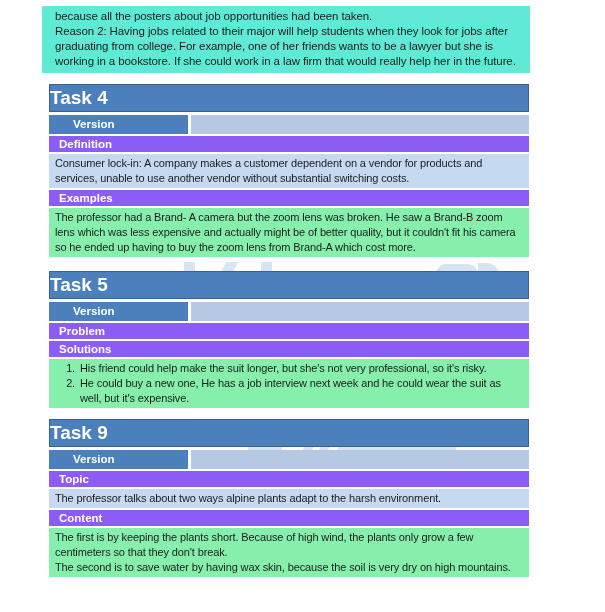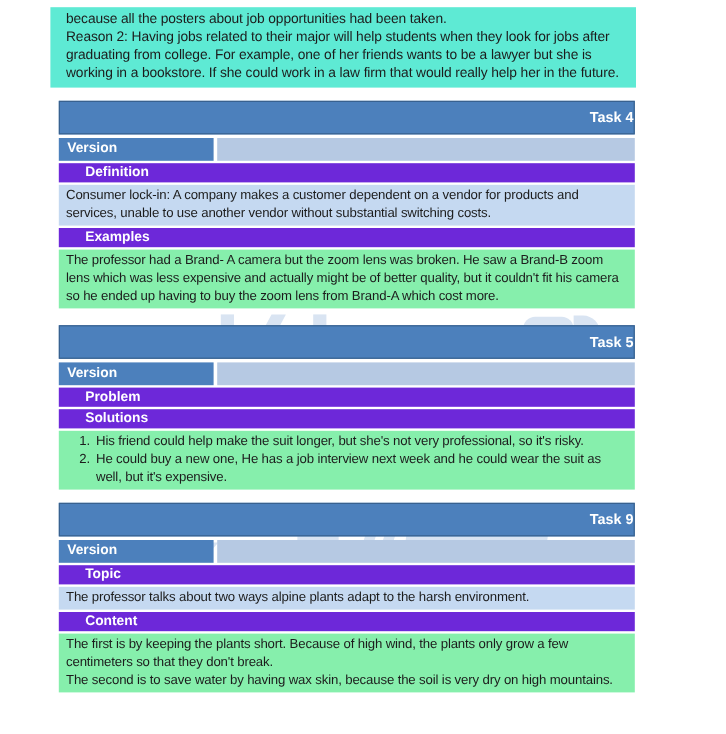--- a/index.html
+++ b/index.html
@@ -34,32 +34,32 @@
   }
   .intro p{margin:0;}
 
   .task{width:480px;margin-left:49px;position:relative;z-index:1;}
   .task.t4{margin-top:11px;}
   .task.t5{margin-top:14px;}
   .task.t6{margin-top:11px;}
 
   .t-header{
     background:#4c80bc;border:1px solid #38618f;
-    height:26px;line-height:26px;text-align:right;
-    color:#ffffff;font-weight:bold;font-size:12px;
+    height:26px;line-height:26px;text-align:left;
+    color:#ffffff;font-weight:bold;font-size:19px;
   }
   .version-row{display:flex;gap:3px;margin-top:3px;height:19px;}
   .v-label{
-    width:129px;box-sizing:border-box;background:#4c80bc;color:#ffffff;
-    font-weight:bold;font-size:11.5px;line-height:19px;padding-left:7px;
+    width:139px;box-sizing:border-box;background:#4c80bc;color:#ffffff;
+    font-weight:bold;font-size:11.5px;line-height:19px;padding-left:24px;
   }
   .v-value{flex:1;background:#b6c9e3;font-size:11.5px;line-height:19px;padding-left:7px;}
   .s-label{
-    margin-top:2px;background:#6d28d9;color:#ffffff;
-    font-weight:bold;font-size:11.5px;height:16px;line-height:16px;padding-left:22px;
+    margin-top:2px;background:#8b5cf6;color:#ffffff;
+    font-weight:bold;font-size:11.5px;height:16px;line-height:16px;padding-left:10px;
   }
   .t-body{
     margin-top:2px;padding:2px 7px 2px 6px;
     font-size:11px;line-height:15px;letter-spacing:-0.12px;
   }
   .t-body p{margin:0;}
   .t-body.light{background:#c5d9f1;}
   .t-body.medium{background:#86efac;}
   ol.num{margin:0;padding:0 0 0 23px;}
   ol.num li{margin:0;padding-left:2px;}

